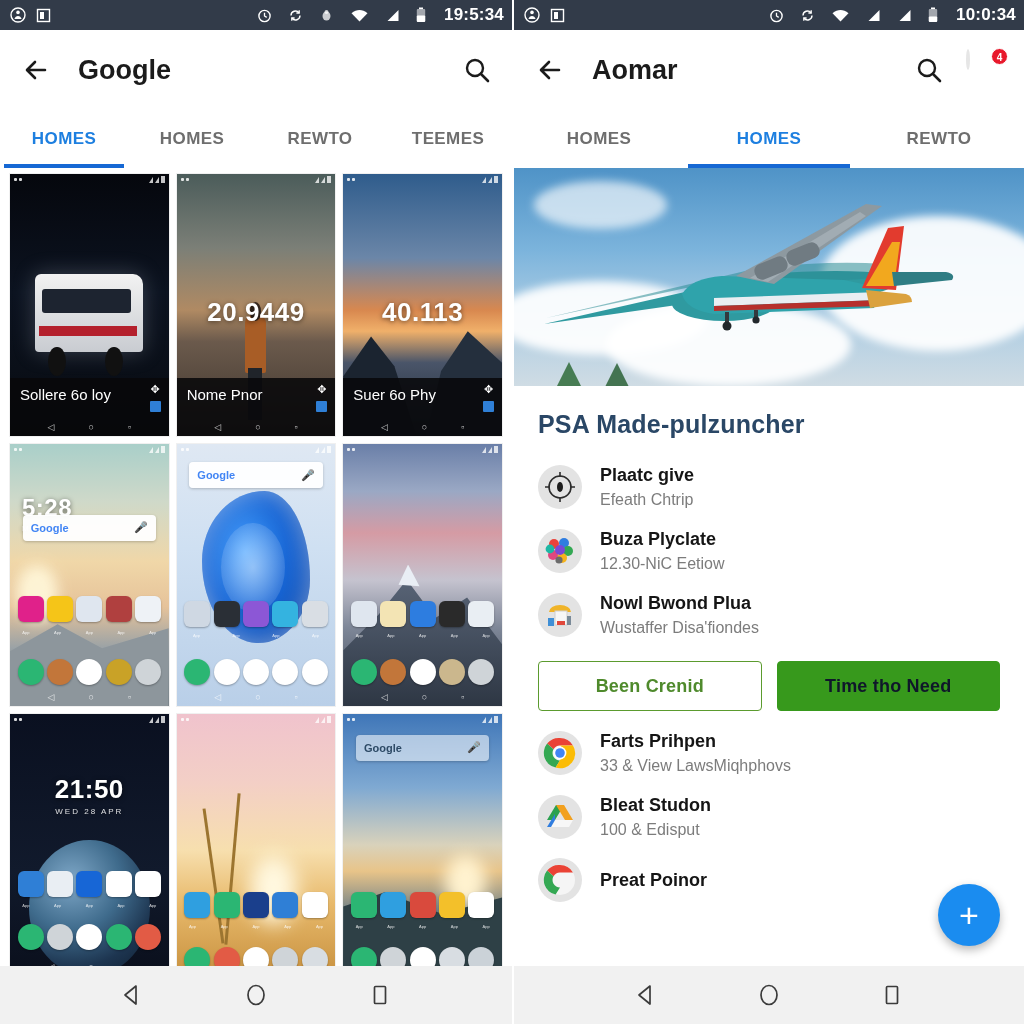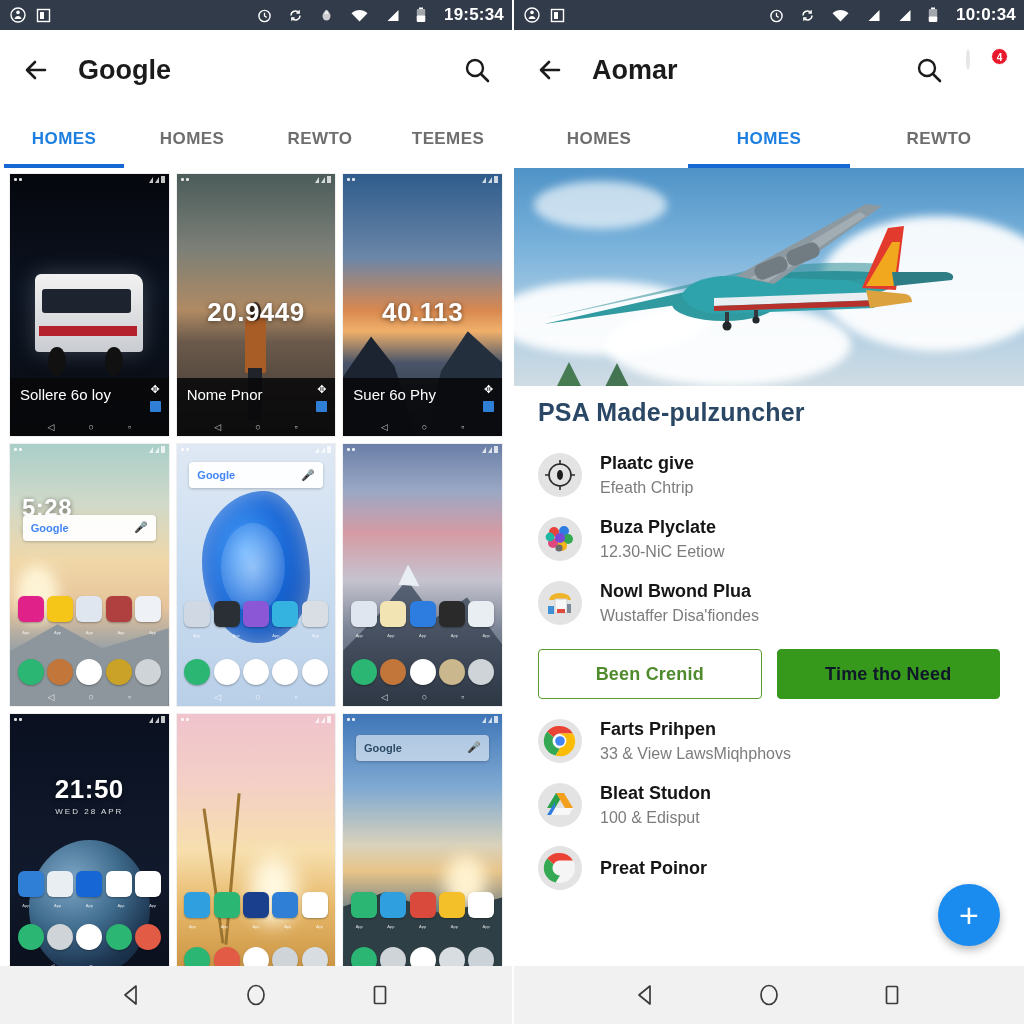--- a/index.html
+++ b/index.html
@@ -137,21 +137,21 @@
     position: absolute; inset: 0;
     background: linear-gradient(#4f93c7 0%, #7cb4dc 38%, #a9cbe3 65%, #cfdce4 100%);
   }
   .cloud { position: absolute; background: rgba(255,255,255,.92); border-radius: 50%; filter: blur(4px); }
 
   .content {
     height: 578px; overflow: hidden; background: #fff; position: relative;
   }
   .section-title {
     font-size: 25px; font-weight: 700; color: #2a4766;
-    padding: 12px 24px 16px 24px; letter-spacing: .2px;
+    padding: 24px 24px 16px 24px; letter-spacing: .2px;
   }
   .list-item {
     display: flex; align-items: center; padding: 9px 24px; gap: 18px; cursor: pointer;
   }
   .li-icon {
     width: 44px; height: 44px; border-radius: 50%; flex: 0 0 auto;
     background: #e3e3e3; position: relative; overflow: hidden;
     display: flex; align-items: center; justify-content: center;
   }
   .li-text { min-width: 0; }

